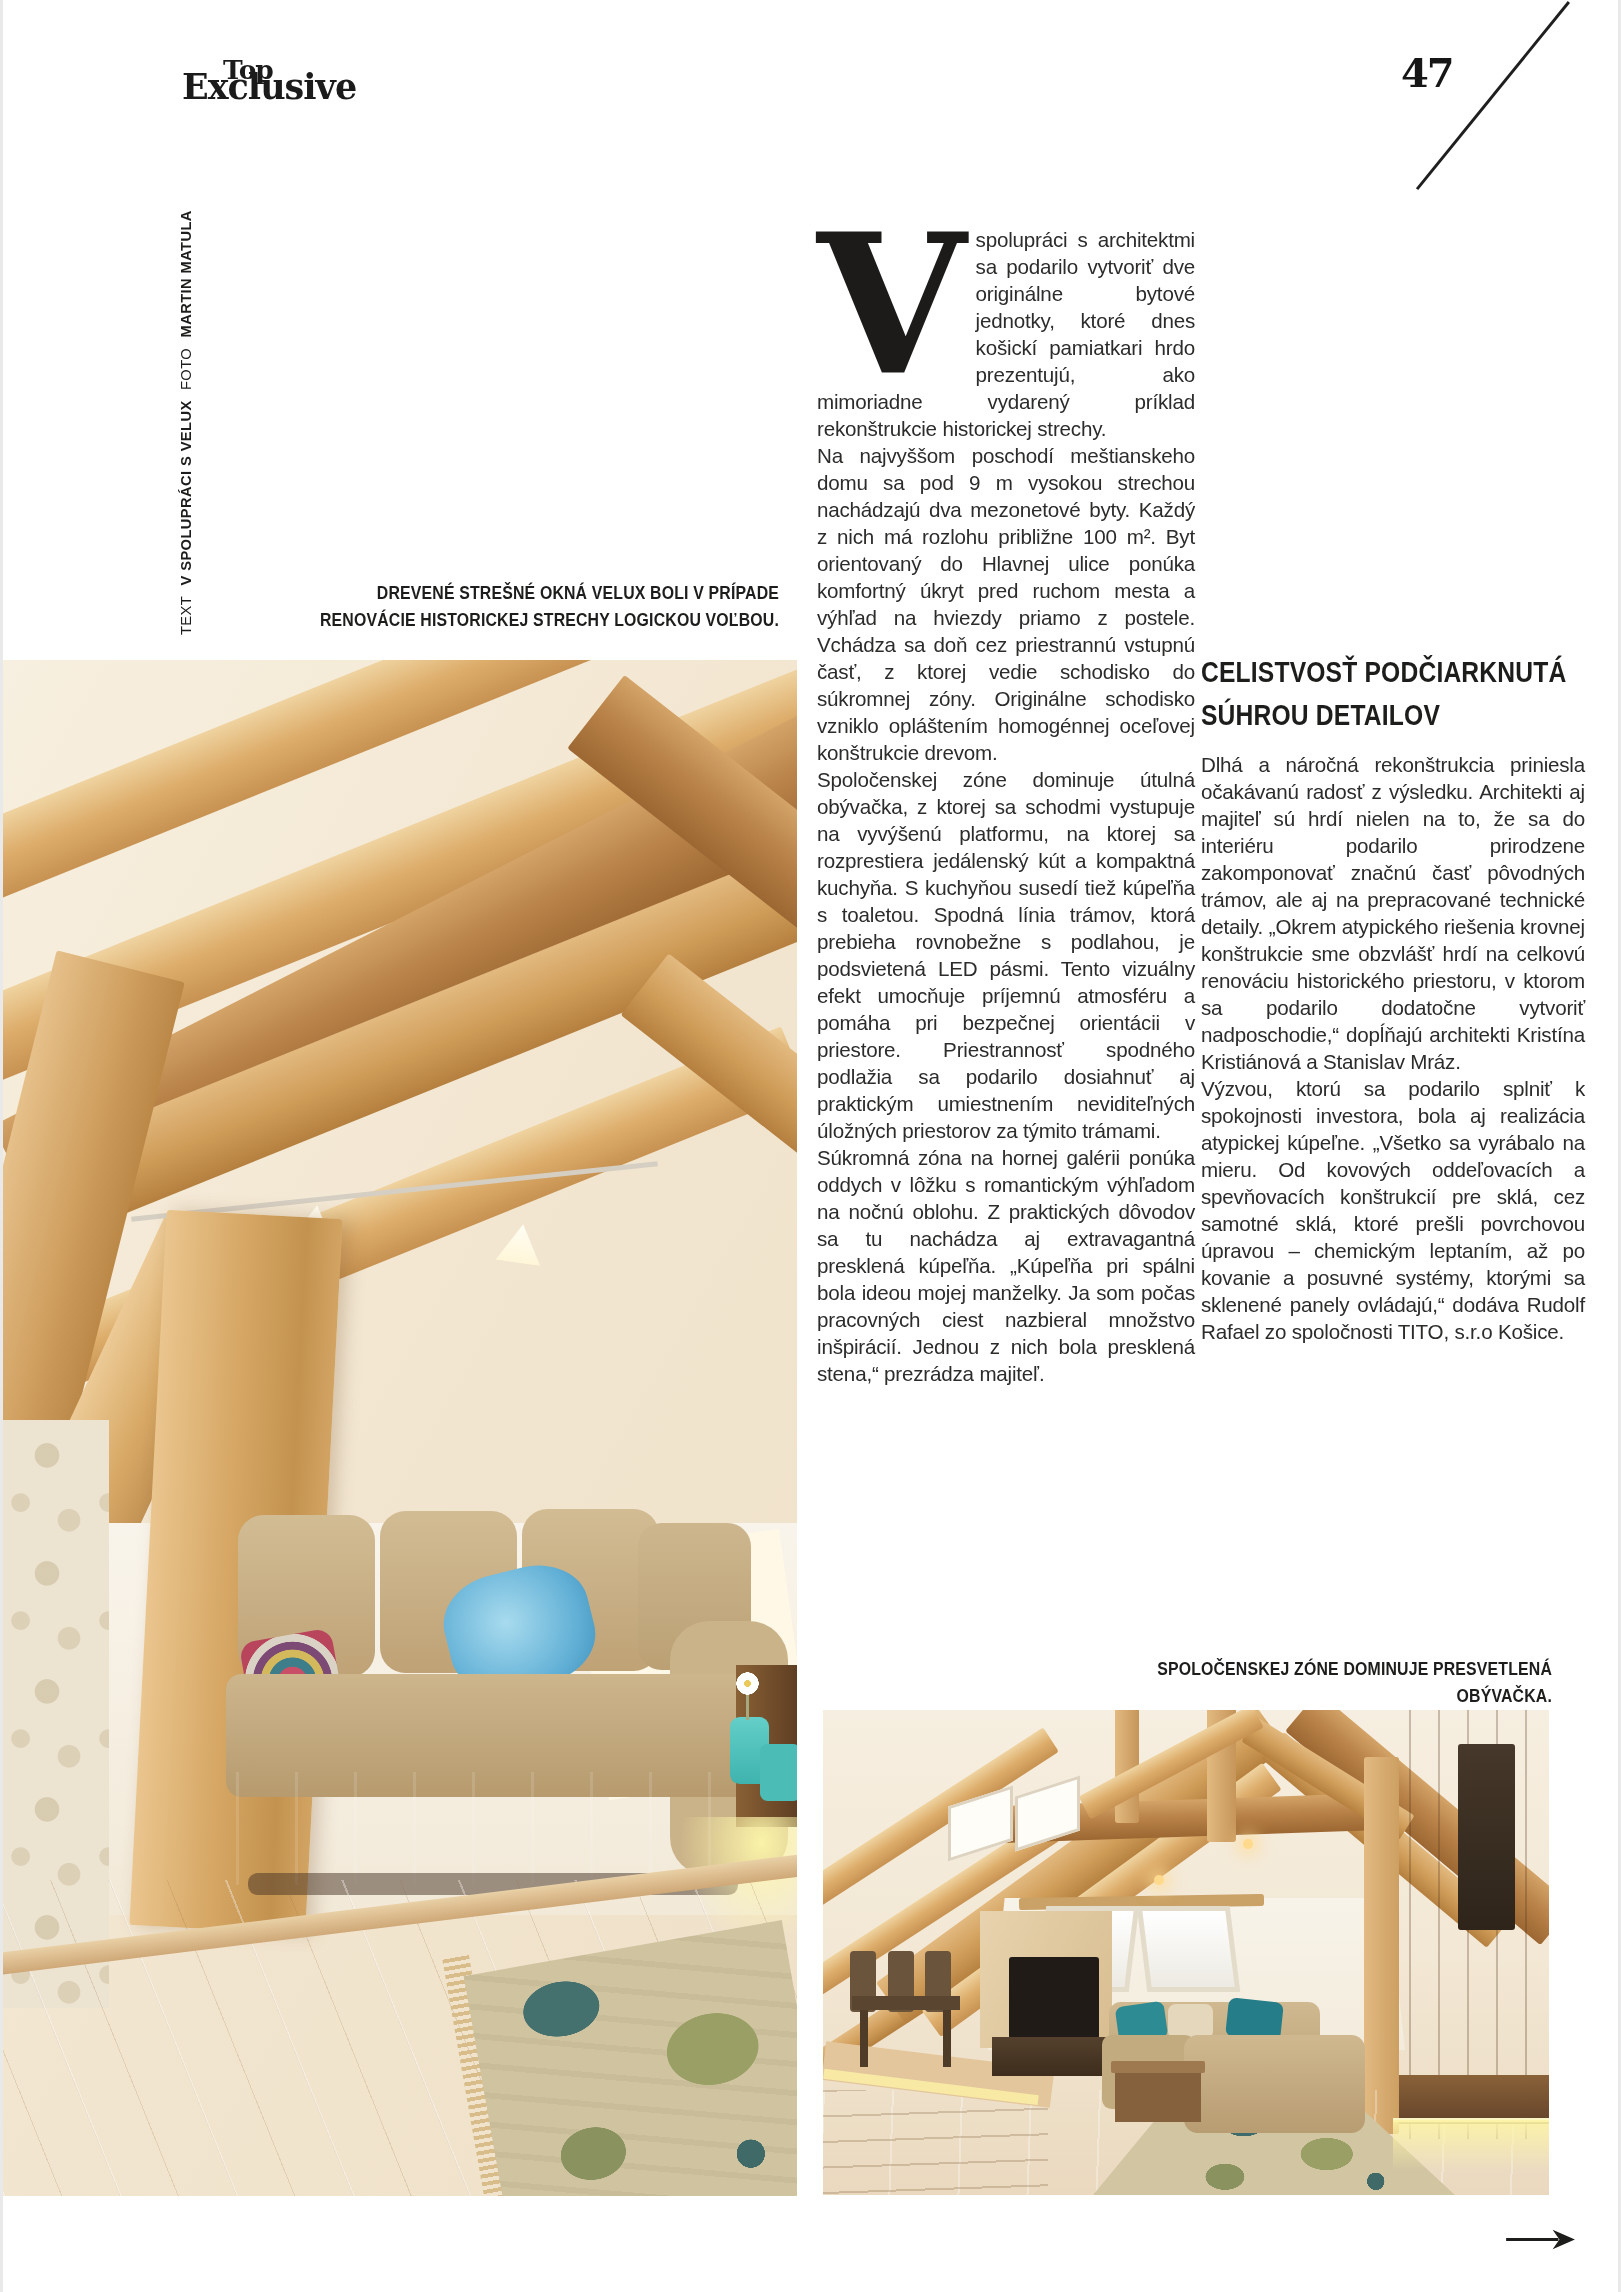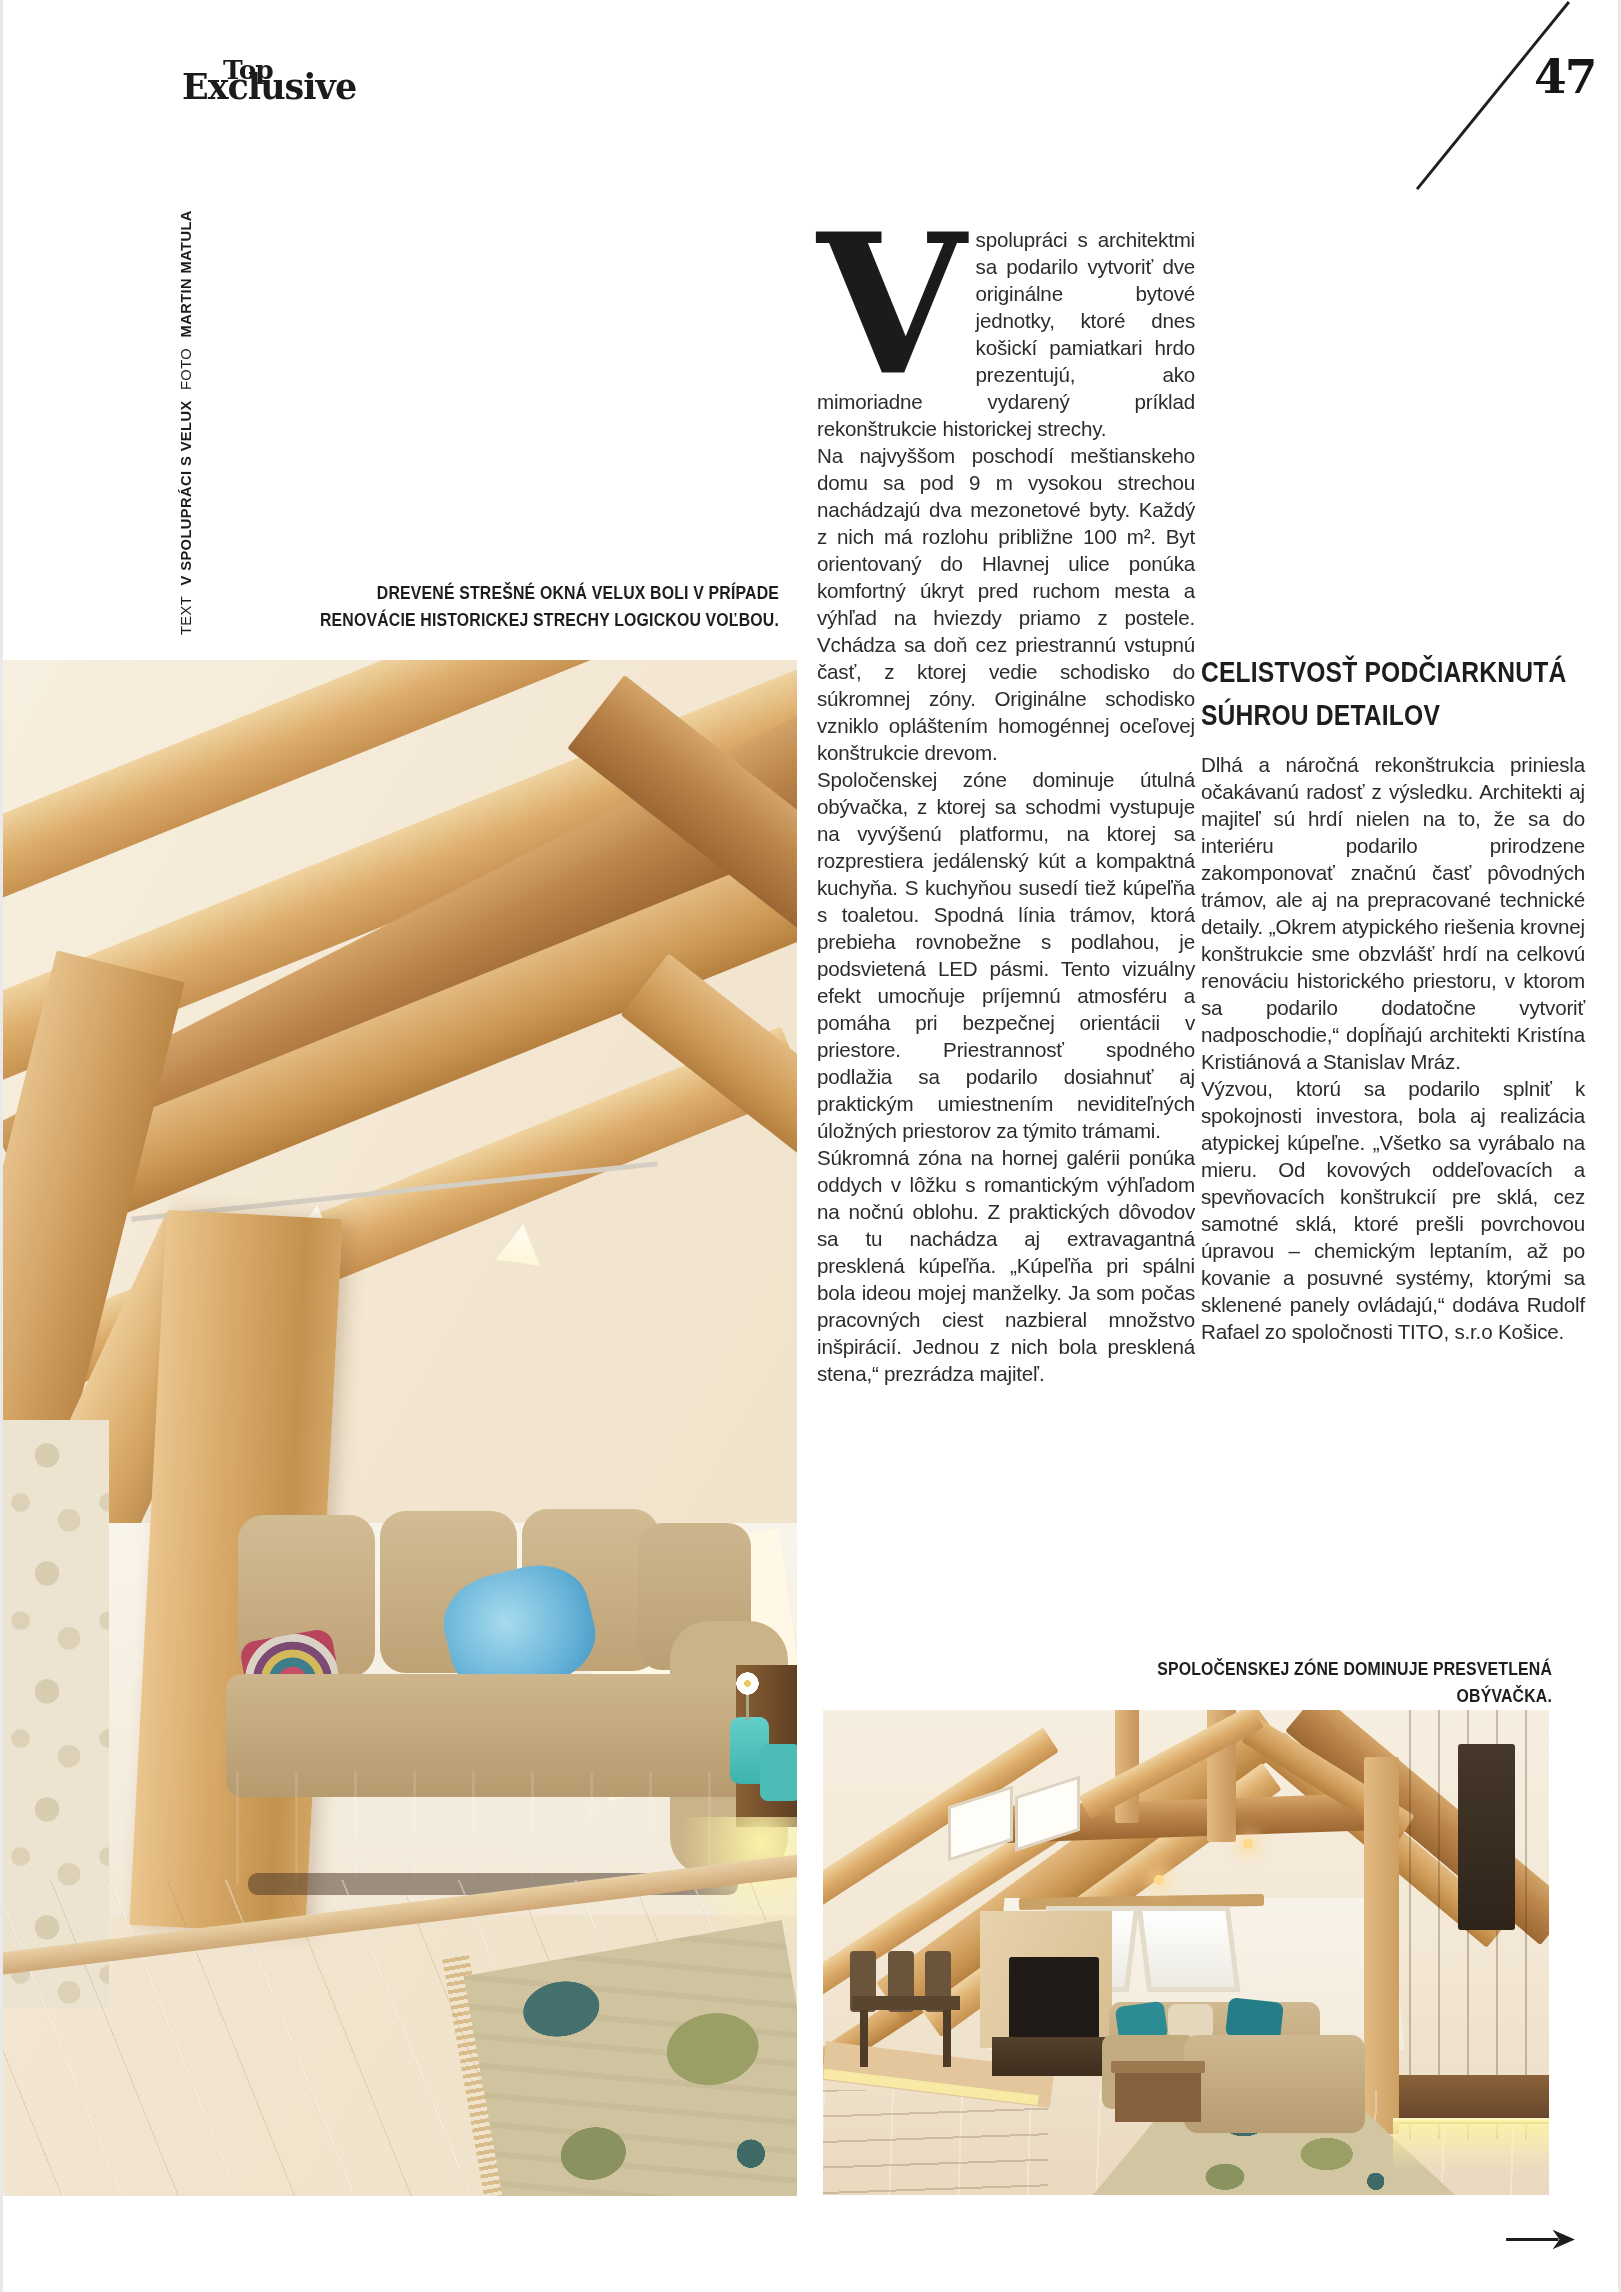--- a/index.html
+++ b/index.html
@@ -6,22 +6,22 @@
   .page{
     position:relative;width:1615px;height:2293px;background:#ffffff;
     font-family:"Liberation Sans",sans-serif;color:#2d2c2b;overflow:hidden;margin:0 auto;
   }
   .abs{position:absolute;}
   
   .logo{left:179px;top:57px;line-height:1;color:#1b1b1b;}
   .logo-top{display:block;margin-left:41px;margin-bottom:-14.7px;
     font-family:"DejaVu Serif",serif;font-weight:700;font-size:26.5px;letter-spacing:-1px;}
   .logo-main{display:block;font-family:"DejaVu Serif",serif;font-weight:700;font-size:35px;letter-spacing:-1px;}
-  .pagenum{left:1531px;top:49px;font-family:"DejaVu Serif",serif;font-weight:700;
-    font-size:47px;letter-spacing:-2px;color:#161616;}
+  .pagenum{left:1398px;top:49px;font-family:"DejaVu Serif",serif;font-weight:700;
+    font-size:40px;letter-spacing:-2px;color:#161616;}
   
   .credits{left:175px;top:635px;transform:rotate(-90deg);transform-origin:0 0;
     white-space:nowrap;font-size:14.7px;letter-spacing:0.4px;color:#1d1d1b;}
   .credits .lab{font-weight:400;}
   .credits .val{font-weight:700;}
   .credits span{margin-right:5.9px;}
   
   .cap{font-weight:700;font-size:17.6px;line-height:27.4px;color:#1d1d1b;
     text-align:right;transform:scaleX(.9);transform-origin:100% 0;letter-spacing:0.2px;}
   .cap1{left:235px;top:580px;width:541px;}

